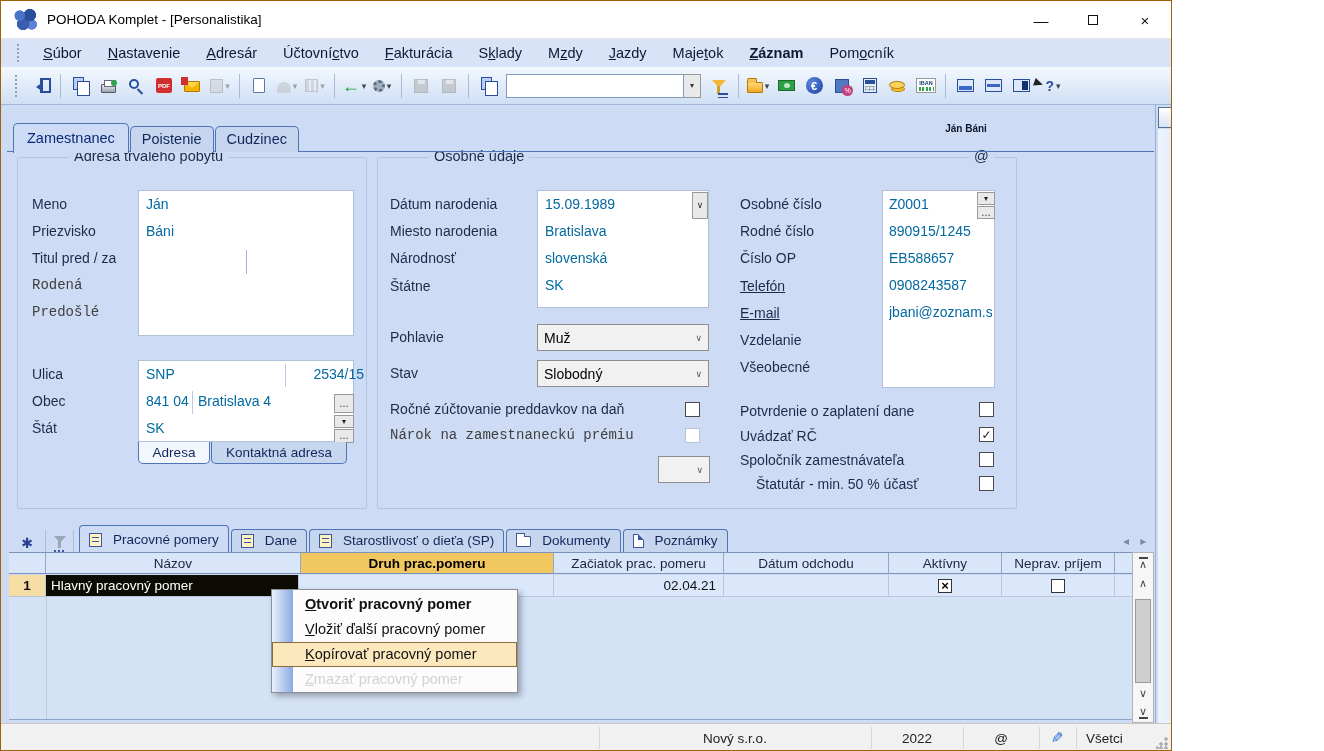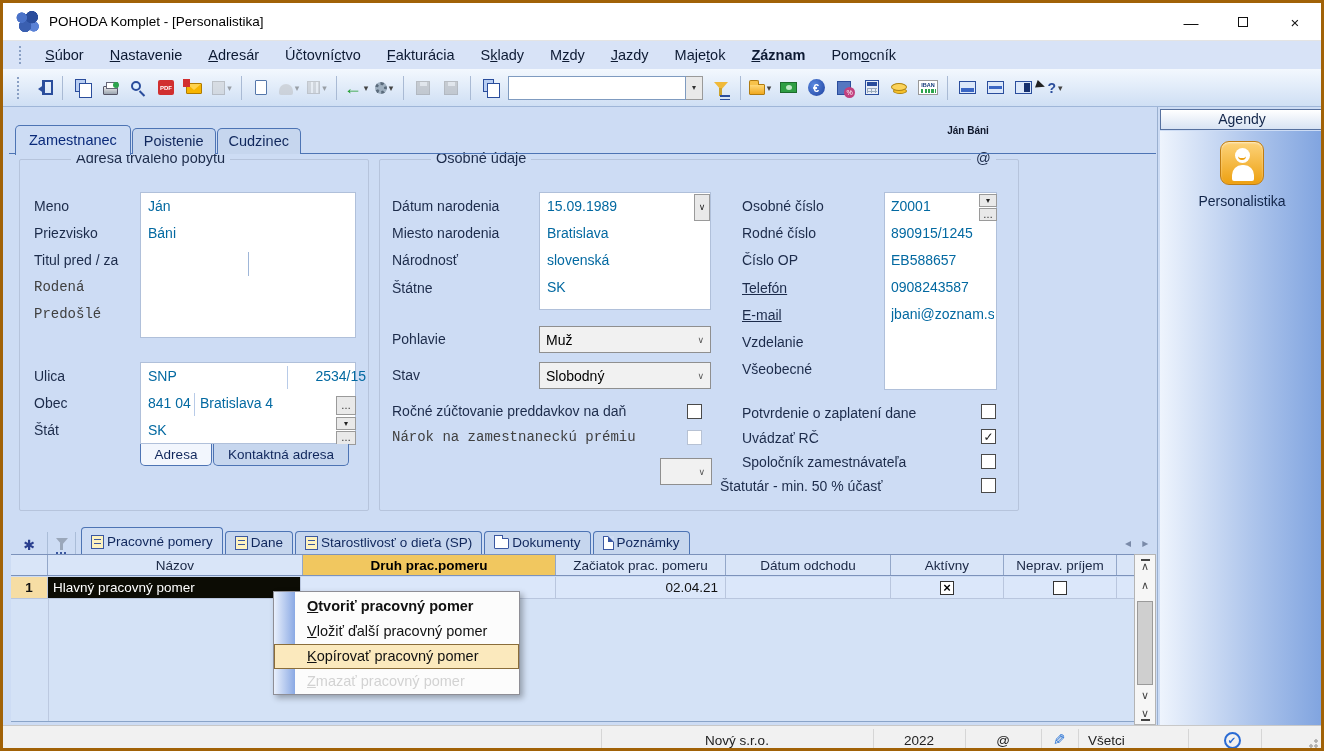--- a/index.html
+++ b/index.html
@@ -1,18 +1,18 @@
 <!DOCTYPE html>
 <html><head>
 <meta charset="utf-8">
 <style>
   * { box-sizing: border-box; margin: 0; padding: 0; }
   html,body { width:1324px; height:751px; }
   body { font-family:"Liberation Sans", sans-serif; font-size:14px; color:#1c2b4a; }
-  .window { position:relative; width:1324px; height:751px; background:#cddcf4; border:3px solid #a16207; overflow:hidden; }
+  .window { position:relative; width:1172px; height:751px; background:#cddcf4; border:1px solid #a16207; overflow:hidden; }
 
   
   .titlebar { position:absolute; left:0; top:0; width:100%; height:38px; background:#ffffff; border-bottom:1px solid #e4e4e4; display:flex; align-items:center; }
   .logo { width:24px; height:22px; margin-left:12px;
     background:
       radial-gradient(circle at 28% 30%, #4a72c8 0 5px, transparent 5.5px),
       radial-gradient(circle at 70% 28%, #2a4d9c 0 6px, transparent 6.5px),
       radial-gradient(circle at 42% 68%, #3a5fb0 0 6px, transparent 6.5px),
       radial-gradient(circle at 78% 70%, #5b82d6 0 5px, transparent 5.5px); }
   .title-text { margin-left:10px; font-size:13.5px; color:#000; }
@@ -110,21 +110,21 @@
   .addrtab { position:absolute; height:22px; border:1px solid #4d74b4; border-top:none; border-radius:0 0 5px 5px; font-size:13.5px; color:#10275c; display:flex; align-items:center; justify-content:center; background:#c6d6ee; }
   .addrtab.active { background:#f2f6fd; }
 
   
   .bstar { position:absolute; left:12px; top:426px; width:28px; height:24px; display:flex; align-items:center; justify-content:center; color:#2a3f8f; font-size:14px; }
   .bsep { position:absolute; top:425px; width:1px; height:24px; background:#aabdd8; }
   .bb-filter { position:absolute; left:53px; top:431px; width:0; height:0; border-left:6px solid transparent; border-right:6px solid transparent; border-top:7px solid #9aa7ba; }
   .bb-filter::before { content:""; position:absolute; left:-2px; top:-2px; width:3px; height:7px; background:#9aa7ba; }
   .bb-filter::after { content:""; position:absolute; left:-6px; top:7px; width:12px; height:5px; background:repeating-linear-gradient(90deg,#3a57a0 0 2px,transparent 2px 4px); }
   .rectabs { position:absolute; left:78px; top:420px; height:27px; display:flex; align-items:flex-end; gap:2px; }
-  .rectab { display:flex; align-items:center; gap:3px; border:1px solid #4d74b4; border-bottom:none; border-radius:4px 4px 0 0; padding:2px 9px 3px; font-size:13.5px; color:#10275c; background:#c6d6ee; height:23px; }
+  .rectab { display:flex; align-items:center; gap:11px; border:1px solid #4d74b4; border-bottom:none; border-radius:4px 4px 0 0; padding:2px 9px 3px; font-size:13.5px; color:#10275c; background:#c6d6ee; height:23px; }
   .rectab.active { height:27px; background:#cddcf4; padding-top:4px; }
   .rt-list { width:13px; height:14px; background:#fdf2c0; border:1px solid #3a57a0; position:relative; flex:none; }
   .rt-list::before { content:""; position:absolute; left:2px; top:3px; right:2px; bottom:3px; background:repeating-linear-gradient(#3a57a0 0 1.5px,transparent 1.5px 4px); }
   .rt-folder { width:15px; height:11px; border:1px solid #3a57a0; background:#fff; border-radius:1px; position:relative; flex:none; margin-top:2px; }
   .rt-folder::before { content:""; position:absolute; left:-1px; top:-4px; width:7px; height:3px; background:#fff; border:1px solid #3a57a0; border-bottom:none; }
   .rt-doc { width:11px; height:14px; border:1px solid #3a57a0; background:#fff; position:relative; flex:none; }
   .rt-doc::before { content:""; position:absolute; right:-1px; top:-1px; border:3px solid #cddcf4; border-left-color:#3a57a0; border-bottom-color:#3a57a0; }
   .navarrows { position:absolute; left:1122px; top:429px; color:#7a8aa8; font-size:12px; letter-spacing:4px; }
 
   
@@ -402,21 +402,21 @@
       <span class="sqbtn" style="left:599px;top:34px;width:18px;height:13px;font-size:8px;">▾</span>
       <span class="sqbtn" style="left:599px;top:48px;width:18px;height:13px;">…</span>
       <span class="lbl" style="left:362px;top:245px;">Potvrdenie o zaplatení dane</span>
       <span class="cb" style="left:601px;top:244px;"></span>
       <span class="lbl" style="left:362px;top:270px;">Uvádzať RČ</span>
       <span class="cb" style="left:601px;top:269px;">
           <span>✓</span>
         </span>
       <span class="lbl" style="left:362px;top:294px;">Spoločník zamestnávateľa</span>
       <span class="cb" style="left:601px;top:294px;"></span>
-      <span class="lbl" style="left:340px;top:318px;">Štatutár - min. 50 % účasť</span>
+      <span class="lbl" style="left:378px;top:318px;">Štatutár - min. 50 % účasť</span>
       <span class="cb" style="left:601px;top:318px;"></span>
     </div>
 
     <span class="bstar">✱</span>
     <span class="bsep" style="left:44px;"></span>
     <span class="bb-filter"></span>
     <span class="bsep" style="left:72px;"></span>
     <div class="rectabs">
       <span class="rectab active">
           <span class="rt-list"></span>

